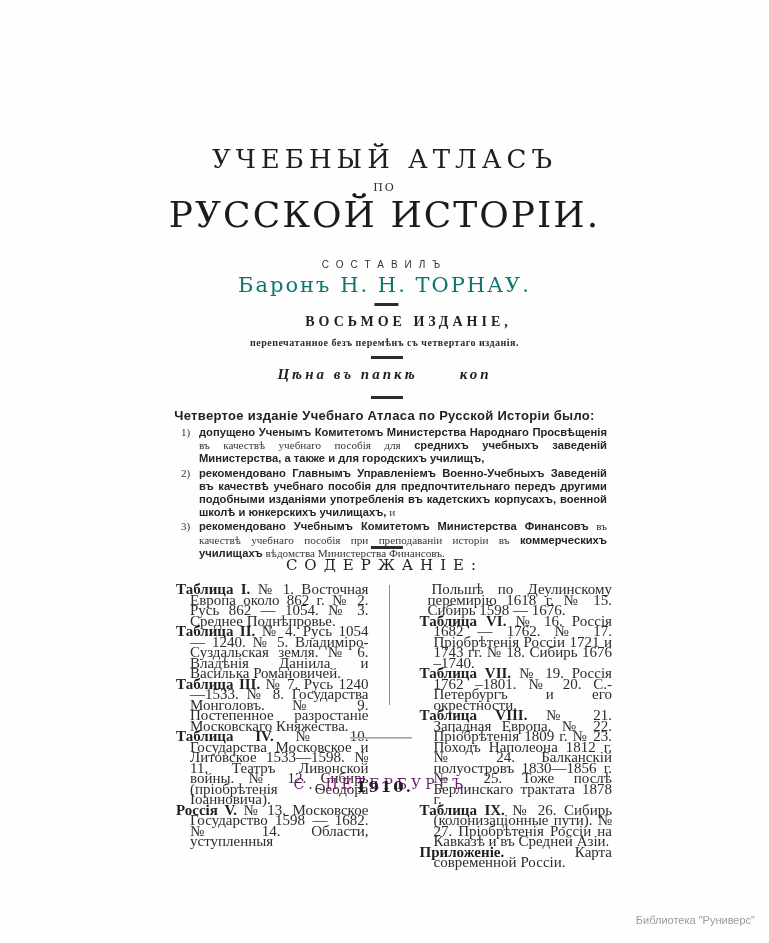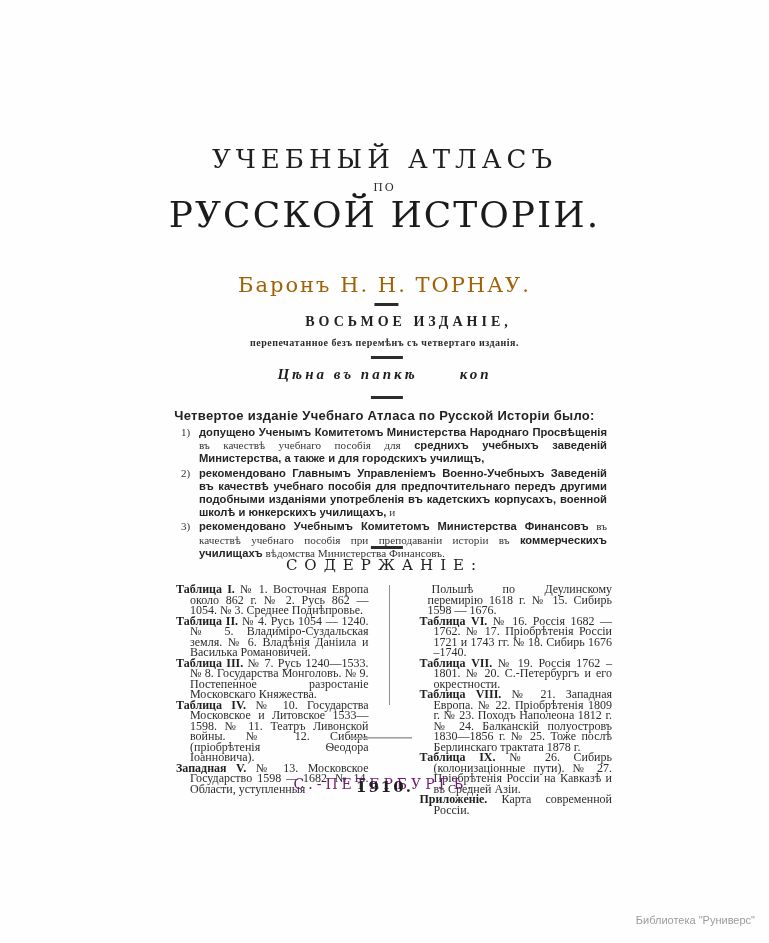--- a/index.html
+++ b/index.html
@@ -43,21 +43,21 @@
     font-family: "Liberation Sans", "DejaVu Sans", sans-serif;
     font-size: 10px;
     letter-spacing: 7px;
     color: #333;
   }
   .author {
     top: 273px;
     font-family: "DejaVu Serif", serif;
     font-size: 21px;
     letter-spacing: 2px;
-    color: #a16207;
+    color: #0f766e;
   }
   .rule-short {
     position: absolute;
     left: 50%;
     transform: translateX(-44%);
     height: 3px;
     background: #2c2c2c;
   }
   .rule1 { top: 303px; width: 24px; }
   .rule2 { top: 356px; width: 32px; }
@@ -131,21 +131,21 @@
     font-family: "DejaVu Serif", serif;
     font-size: 15px;
     letter-spacing: 7px;
     color: #222;
   }
   .toc {
     position: absolute;
     top: 584px; left: 176px; width: 436px;
     display: flex;
     font-family: "Liberation Serif", "DejaVu Serif", serif;
-    font-size: 12px;
+    font-size: 15px;
     line-height: 10.5px;
     color: #2c2c2c;
     gap: 29px;
   }
   .toc-col { width: 207px; text-align: justify; }
   .toc-col.right { margin-left: 22px; }
   .toc-entry {
     padding-left: 14px;
     text-indent: -14px;
     margin: 0;
@@ -201,20 +201,21 @@
 </style>
 </head>
 <body>
 
 <div class="page">
 
   <div class="abs centered title1">УЧЕБНЫЙ АТЛАСЪ</div>
   <div class="abs centered title2">РУССКОЙ ИСТОРІИ.</div>
   <div class="abs centered prep">ПО</div>
 
+  <div class="abs centered sostavil">СОСТАВИЛЪ</div>
   <div class="abs centered author">Баронъ Н. Н. ТОРНАУ.</div>
 
   <div class="rule-short rule1"></div>
 
   <div class="abs centered edition">ВОСЬМОЕ ИЗДАНІЕ,</div>
   <div class="abs centered edition-note">перепечатанное безъ перемѣнъ съ четвертаго изданія.</div>
 
   <div class="rule-short rule2"></div>
 
   <div class="abs centered price">
@@ -243,21 +244,21 @@
   <div class="rule-short rule4"></div>
 
   <div class="abs centered contents-head">СОДЕРЖАНІЕ:</div>
 
   <div class="toc">
     <div class="toc-col">
       <p class="toc-entry"><span class="toc-label">Таблица I.</span><span> № 1. Восточная Европа около 862 г. № 2. Русь 862 — 1054. № 3. Среднее Поднѣпровье.</span></p>
       <p class="toc-entry"><span class="toc-label">Таблица II.</span><span> № 4. Русь 1054 — 1240. № 5. Владиміро-Суздальская земля. № 6. Владѣнія Даніила и Василька Романовичей.</span></p>
       <p class="toc-entry"><span class="toc-label">Таблица III.</span><span> № 7. Русь 1240—1533. № 8. Государства Монголовъ. № 9. Постепенное разростаніе Московскаго Княжества.</span></p>
       <p class="toc-entry"><span class="toc-label">Таблица IV.</span><span> № 10. Государства Московское и Литовское 1533—1598. № 11. Театръ Ливонской войны. № 12. Сибирь (пріобрѣтенія Ѳеодора Іоанновича).</span></p>
-      <p class="toc-entry"><span class="toc-label">Западная V.</span><span> № 13. Московское Государство 1598 — 1682. № 14. Области, уступленныя</span></p>
+      <p class="toc-entry"><span class="toc-label">Россія V.</span><span> № 13. Московское Государство 1598 — 1682. № 14. Области, уступленныя</span></p>
     </div>
     <div class="toc-col right">
       <p class="toc-entry continuation"><span>Польшѣ по Деулинскому перемирію 1618 г. № 15. Сибирь 1598 — 1676.</span></p>
       <p class="toc-entry"><span class="toc-label">Таблица VI.</span><span> № 16. Россія 1682 — 1762. № 17. Пріобрѣтенія Россіи 1721 и 1743 гг. № 18. Сибирь 1676 –1740.</span></p>
       <p class="toc-entry"><span class="toc-label">Таблица VII.</span><span> № 19. Россія 1762 –1801. № 20. С.-Петербургъ и его окрестности.</span></p>
       <p class="toc-entry"><span class="toc-label">Таблица VIII.</span><span> № 21. Западная Европа. № 22. Пріобрѣтенія 1809 г. № 23. Походъ Наполеона 1812 г. № 24. Балканскій полуостровъ 1830—1856 г. № 25. Тоже послѣ Берлинскаго трактата 1878 г.</span></p>
       <p class="toc-entry"><span class="toc-label">Таблица IX.</span><span> № 26. Сибирь (колонизаціонные пути). № 27. Пріобрѣтенія Россіи на Кавказѣ и въ Средней Азіи.</span></p>
       <p class="toc-entry"><span class="toc-label">Приложеніе.</span><span> Карта современной Россіи.</span></p>
     </div>
   </div>

